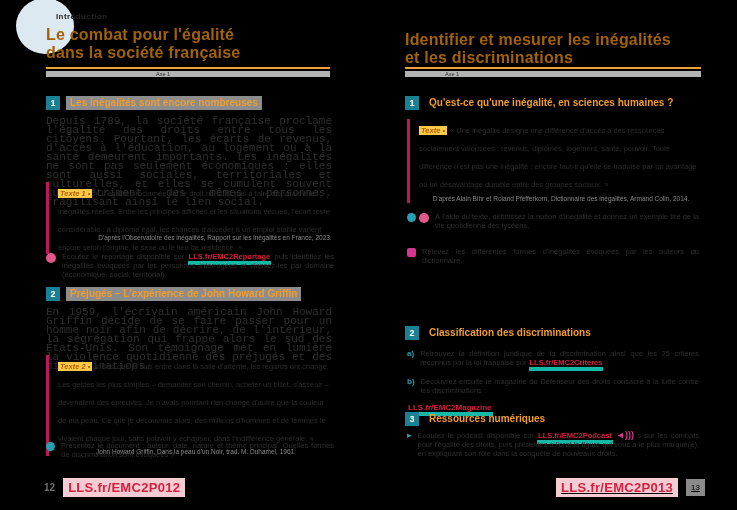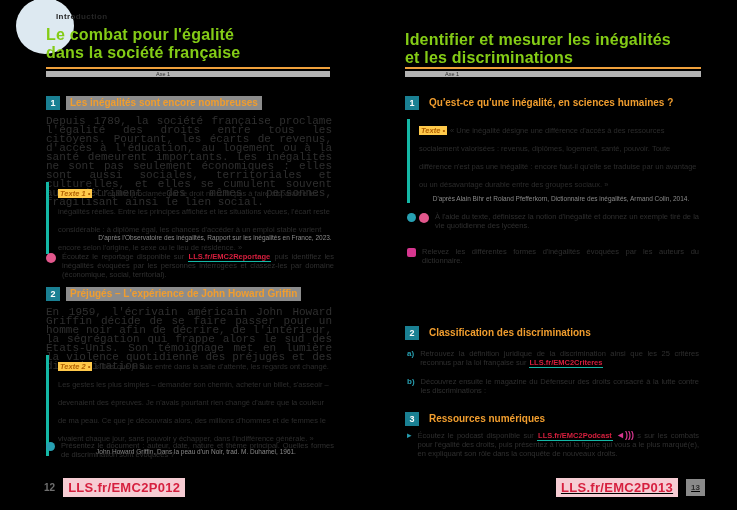--- a/index.html
+++ b/index.html
@@ -10,51 +10,51 @@
     -webkit-font-smoothing:antialiased;
   }
   .page{position:absolute;top:0;height:394px;}
   #left-page{left:40px;width:295px;}
   #right-page{left:405px;width:300px;}
   .abs{position:absolute;}
 
   
   .blue-circle{width:58px;height:56px;border-radius:50%;background:#dde9f1;}
   .eyebrow{font-size:8px;font-weight:bold;color:#262626;letter-spacing:.4px;}
-  .page-title{font-size:16px;font-weight:bold;color:#84cc16;line-height:18px;letter-spacing:.2px;}
+  .page-title{font-size:16px;font-weight:bold;color:#a16207;line-height:18px;letter-spacing:.2px;}
   .rule{height:2px;background:#f0a13c;}
   .band{height:6px;background:#b3b3b3;font-size:5.5px;color:#2a2a2a;line-height:6px;padding-left:110px;}
 
   
   .sec{display:flex;align-items:flex-start;gap:6px;}
   .sec-num{flex:0 0 auto;width:14px;height:14px;background:#1a8093;color:#fff;
     font-size:9px;font-weight:bold;text-align:center;line-height:14px;}
   .sec-head{font-size:10px;font-weight:bold;color:#f09d2e;line-height:12px;padding:1px 4px;}
   .sec-head.hl{background:#8c8c8c;}
 
   
   .para{font-size:11px;line-height:9px;color:#2f2f2f;text-align:justify;font-family:Liberation Mono, monospace;}
-  .quote{border-left:3px solid #14b8a6;padding-left:9px;}
+  .quote{border-left:3px solid #be185d;padding-left:9px;}
   .q-label{background:#ffc94a;color:#b05f00;font-weight:bold;font-style:italic;
     font-size:7.5px;padding:0 2px;margin-right:3px;}
   .q-text{font-size:7.5px;line-height:9.5px;color:#2c2c2c;text-align:justify;}
   .caption{font-size:6.5px;color:#8a8a8a;line-height:8px;}
 
   
   .row{display:flex;gap:6px;align-items:flex-start;}
   .dot{flex:0 0 auto;border-radius:50%;margin-top:1px;}
   .dot.teal{width:9px;height:9px;background:#27a0b2;}
   .dot.pink{width:10px;height:10px;background:#e2578c;}
   .sq.pink{flex:0 0 auto;width:9px;height:9px;border-radius:2px;background:#d6368f;margin-top:1px;}
   .marker-letter{flex:0 0 auto;color:#27a0b2;font-weight:bold;font-size:8px;line-height:9px;}
   .tri{flex:0 0 auto;color:#27a0b2;font-size:9px;line-height:9px;}
   .row-text{font-size:7.5px;line-height:9px;color:#2f2f2f;text-align:justify;}
 
   .lls-link{color:#d61f3e;font-weight:bold;white-space:nowrap;
-    border-bottom:1px solid #14b8a6;padding:0 1px;}
+    border-bottom:4px solid #14b8a6;padding:0 1px;}
 
   
   .footer{display:flex;align-items:center;gap:8px;}
   .pg-num{font-size:10px;color:#6f6f6f;font-weight:bold;}
   .footer-badge{background:#f6ccd3;color:#d61f3e;font-weight:bold;font-size:13px;
     padding:2px 5px;letter-spacing:.3px;}
   .pg-block{background:#8a8a8a;color:#2d2d2d;font-size:8px;font-weight:bold;padding:4px 5px;}
 
   .audio-icon{display:inline-block;color:#d6368f;font-weight:bold;font-size:9px;transform:scaleX(1);}
 </style>
@@ -154,20 +154,23 @@
       <span>Retrouvez la définition juridique de la discrimination ainsi que les 25 critères reconnus par la loi française sur</span>
       <span class="lls-link">LLS.fr/EMC2Criteres</span>
     </span>
   </div>
   <div class="abs row" style="left:2px;top:377px;width:292px;">
     <span class="marker-letter">b)</span>
     <span class="row-text">
       <span>Découvrez ensuite le magazine du Défenseur des droits consacré à la lutte contre les discriminations :</span>
     </span>
   </div>
+  <div class="abs" style="left:2px;top:396px;">
+    <span class="lls-link" style="font-size:8px;">LLS.fr/EMC2Magazine</span>
+  </div>
 
   <div class="abs sec" style="left:0px;top:412px;width:296px;">
     <div class="sec-num">3</div>
     <div class="sec-head">Ressources numériques</div>
   </div>
   <div class="abs row" style="left:2px;top:431px;width:292px;">
     <span class="tri">▸</span>
     <span class="row-text">
       <span>Écoutez le podcast disponible sur</span>
       <span class="lls-link">LLS.fr/EMC2Podcast</span>

